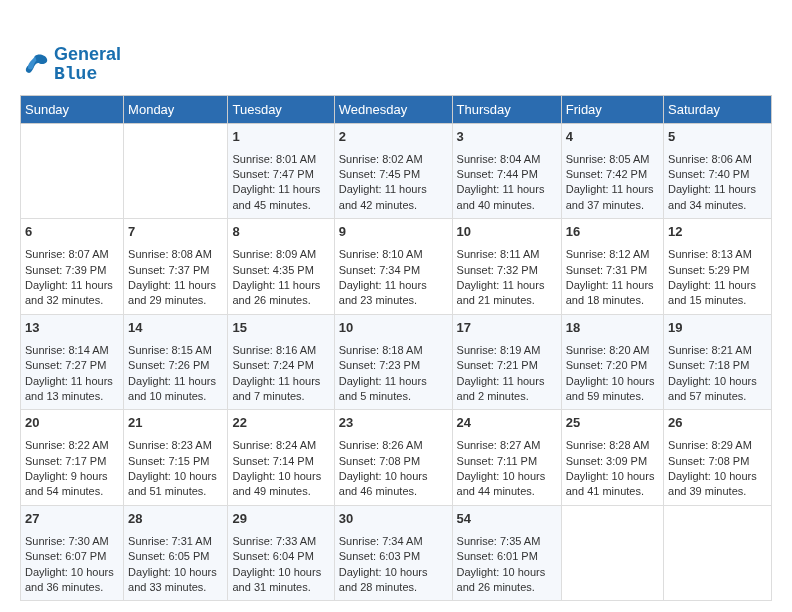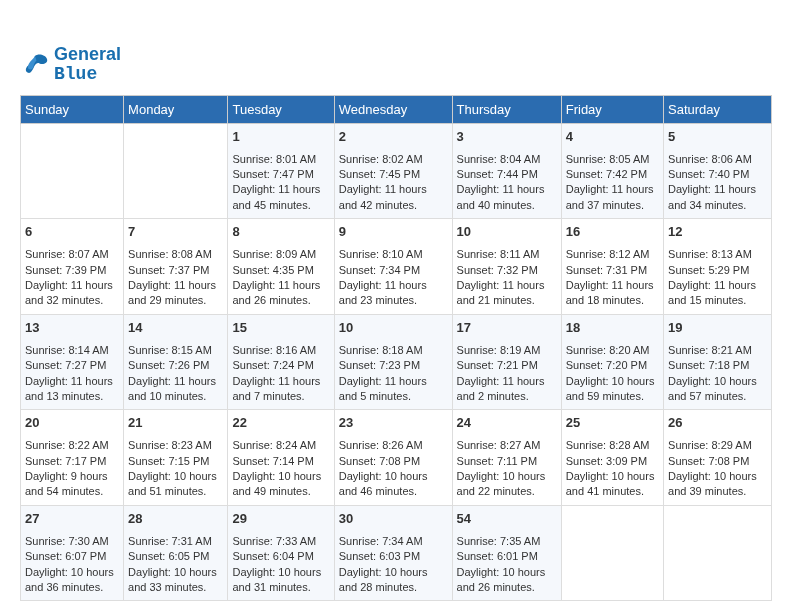--- a/index.html
+++ b/index.html
@@ -219,21 +219,21 @@
         <td>
           <span class="day-num">22</span>
           <div class="day-info"><span>Sunrise: 8:24 AM</span><br><span>Sunset: 7:14 PM</span><br><span>Daylight: 10 hours and 49 minutes.</span></div>
         </td>
         <td>
           <span class="day-num">23</span>
           <div class="day-info"><span>Sunrise: 8:26 AM</span><br><span>Sunset: 7:08 PM</span><br><span>Daylight: 10 hours and 46 minutes.</span></div>
         </td>
         <td>
           <span class="day-num">24</span>
-          <div class="day-info"><span>Sunrise: 8:27 AM</span><br><span>Sunset: 7:11 PM</span><br><span>Daylight: 10 hours and 22 minutes.</span></div>
+          <div class="day-info"><span>Sunrise: 8:27 AM</span><br><span>Sunset: 7:11 PM</span><br><span>Daylight: 10 hours and 44 minutes.</span></div>
         </td>
         <td>
           <span class="day-num">25</span>
           <div class="day-info"><span>Sunrise: 8:28 AM</span><br><span>Sunset: 3:09 PM</span><br><span>Daylight: 10 hours and 41 minutes.</span></div>
         </td>
         <td>
           <span class="day-num">26</span>
           <div class="day-info"><span>Sunrise: 8:29 AM</span><br><span>Sunset: 7:08 PM</span><br><span>Daylight: 10 hours and 39 minutes.</span></div>
         </td>
       </tr>

